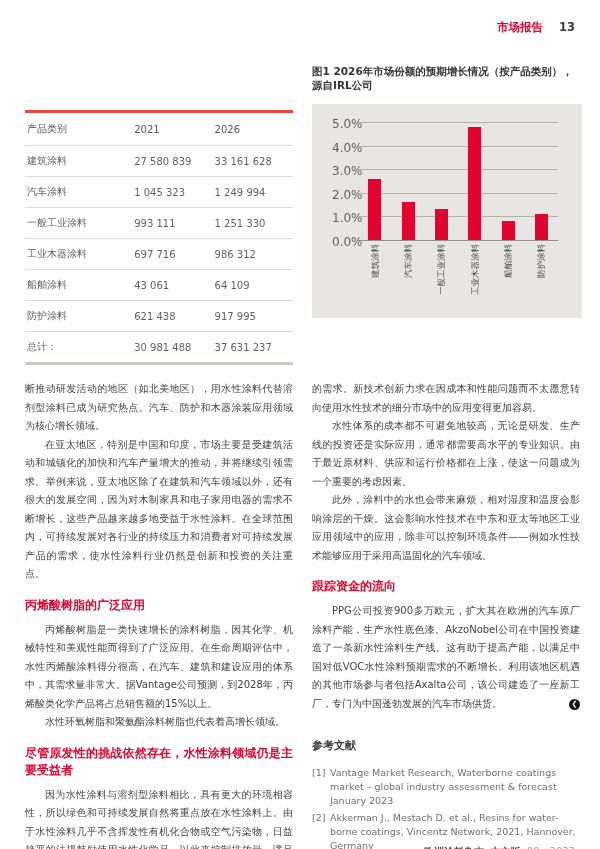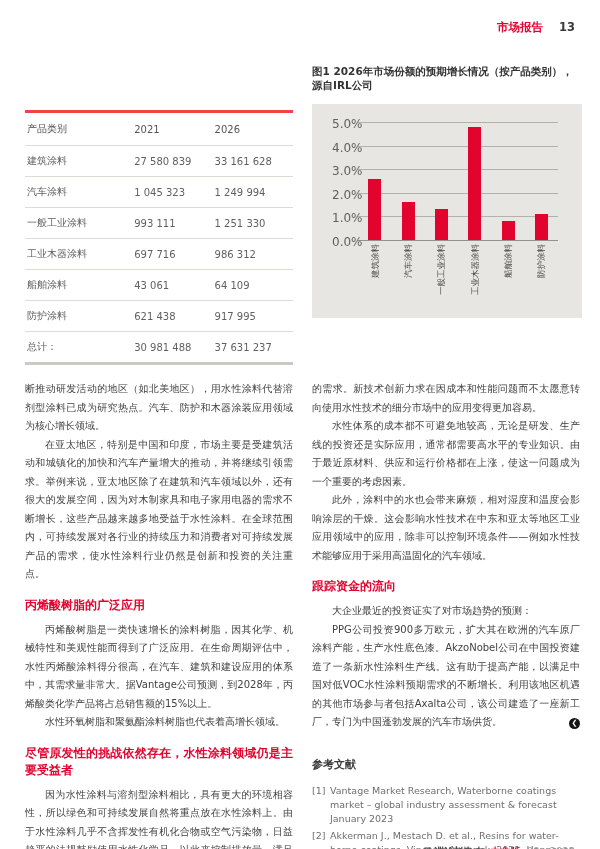--- a/index.html
+++ b/index.html
@@ -156,21 +156,20 @@
     <p class="indent">水性环氧树脂和聚氨酯涂料树脂也代表着高增长领域。</p>
     <h3 class="red">尽管原发性的挑战依然存在，水性涂料领域仍是主要受益者</h3>
     <p class="indent">因为水性涂料与溶剂型涂料相比，具有更大的环境相容性，所以绿色和可持续发展自然将重点放在水性涂料上。由于水性涂料几乎不含挥发性有机化合物或空气污染物，日益趋严的法规鼓励使用水性化学品，以此来控制排放量、满足对更环境友好产品</p>
   </div>
 
   <div class="colbody col-r">
     <p>的需求。新技术创新力求在因成本和性能问题而不太愿意转向使用水性技术的细分市场中的应用变得更加容易。</p>
     <p class="indent">水性体系的成本都不可避免地较高，无论是研发、生产线的投资还是实际应用，通常都需要高水平的专业知识。由于最近原材料、供应和运行价格都在上涨，使这一问题成为一个重要的考虑因素。</p>
     <p class="indent">此外，涂料中的水也会带来麻烦，相对湿度和温度会影响涂层的干燥。这会影响水性技术在中东和亚太等地区工业应用领域中的应用，除非可以控制环境条件——例如水性技术能够应用于采用高温固化的汽车领域。</p>
     <h3 class="red">跟踪资金的流向</h3>
-    <p class="indent">大企业最近的投资证实了对市场趋势的预测：</p>
     <p class="indent rel">
       <span>PPG公司投资900多万欧元，扩大其在欧洲的汽车原厂涂料产能，生产水性底色漆。AkzoNobel公司在中国投资建造了一条新水性涂料生产线。这有助于提高产能，以满足中国对低VOC水性涂料预期需求的不断增长。利用该地区机遇的其他市场参与者包括Axalta公司，该公司建造了一座新工厂，专门为中国蓬勃发展的汽车市场供货。</span>
       <span class="endmark">❮</span>
     </p>
 
     <div class="refs">
       <h4>参考文献</h4>
       <ul>
         <li>
           <span class="refno">[1]</span>

